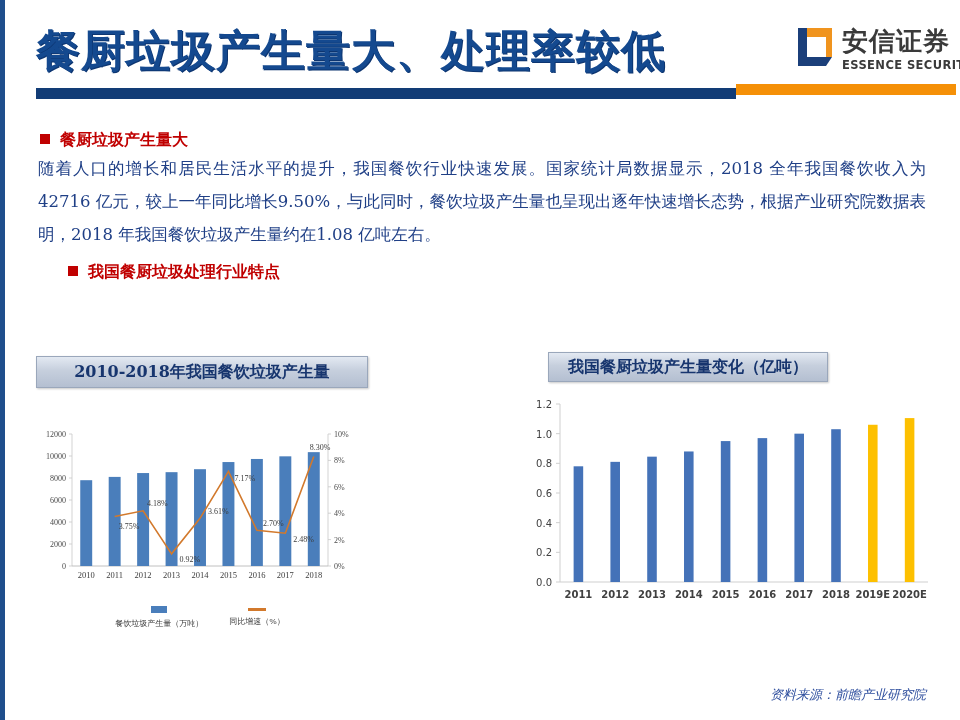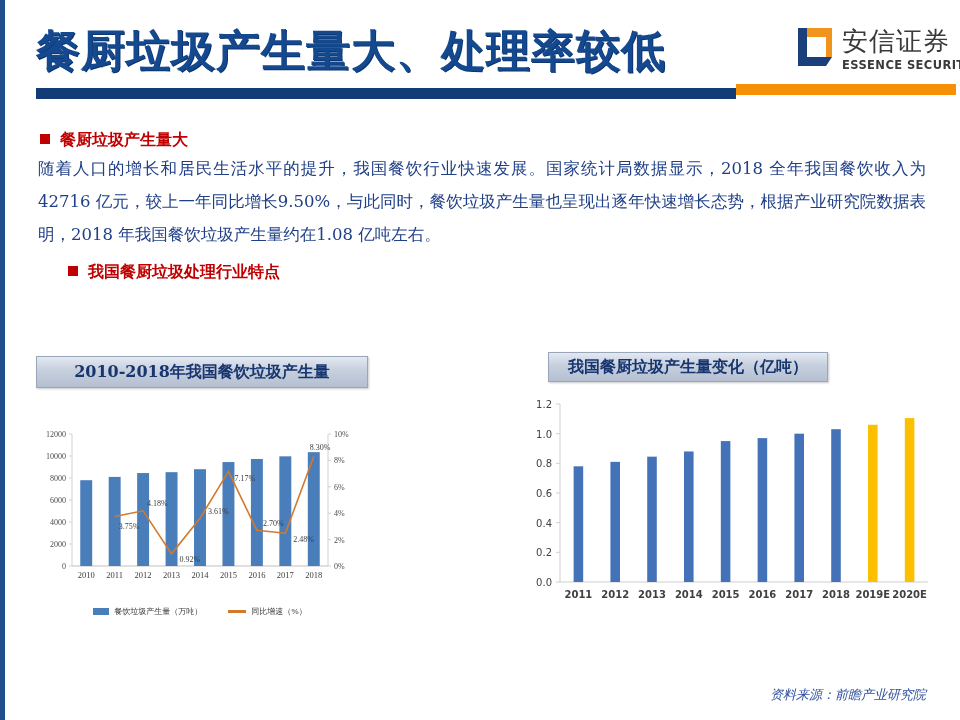--- a/index.html
+++ b/index.html
@@ -50,21 +50,21 @@
   
   .logo {
     position: absolute;
     left: 786px; top: 24px;
     width: 170px; height: 58px;
   }
   .logo-mark { position: absolute; left: 0; top: 2px; width: 48px; height: 44px; }
   .logo-cn {
     position: absolute; left: 56px; top: 0px;
     font-family: "DejaVu Sans", sans-serif;
-    font-weight: normal; font-size: 26px; color: #3a3a3a;
+    font-weight: bold; font-size: 26px; color: #3a3a3a;
     letter-spacing: 1px; white-space: nowrap;
   }
   .logo-en {
     position: absolute; left: 56px; top: 34px;
     font-family: "DejaVu Sans", sans-serif;
     font-weight: bold; font-size: 11.5px; color: #3a3a3a;
     letter-spacing: 0.4px; white-space: nowrap;
   }
   
   .bullet-head {
@@ -115,21 +115,21 @@
   #chart-right { left: 520px; top: 396px; width: 420px; height: 215px; }
   .legend-row {
     position: absolute;
     left: 0; top: 186px; width: 340px;
     display: flex; justify-content: center; align-items: center;
     gap: 26px;
     font-family: "DejaVu Serif", serif;
     font-size: 8px;
     color: #3b3b3b;
   }
-  .legend-item { display: flex; align-items: center; gap: 5px; white-space: nowrap; }
+  .legend-item { display: flex; align-items: center; gap: 5px; white-space: nowrap; flex-direction: column; }
   .swatch-bar  { width: 16px; height: 7px;  background: #4a7ebb; }
   .swatch-line { width: 18px; height: 2.5px; background: #d2792c; }
   
   .source {
     position: absolute;
     right: 34px; bottom: 16px;
     font-family: "DejaVu Serif", serif;
     font-style: italic;
     font-size: 13px;
     color: #2f4f9e;

